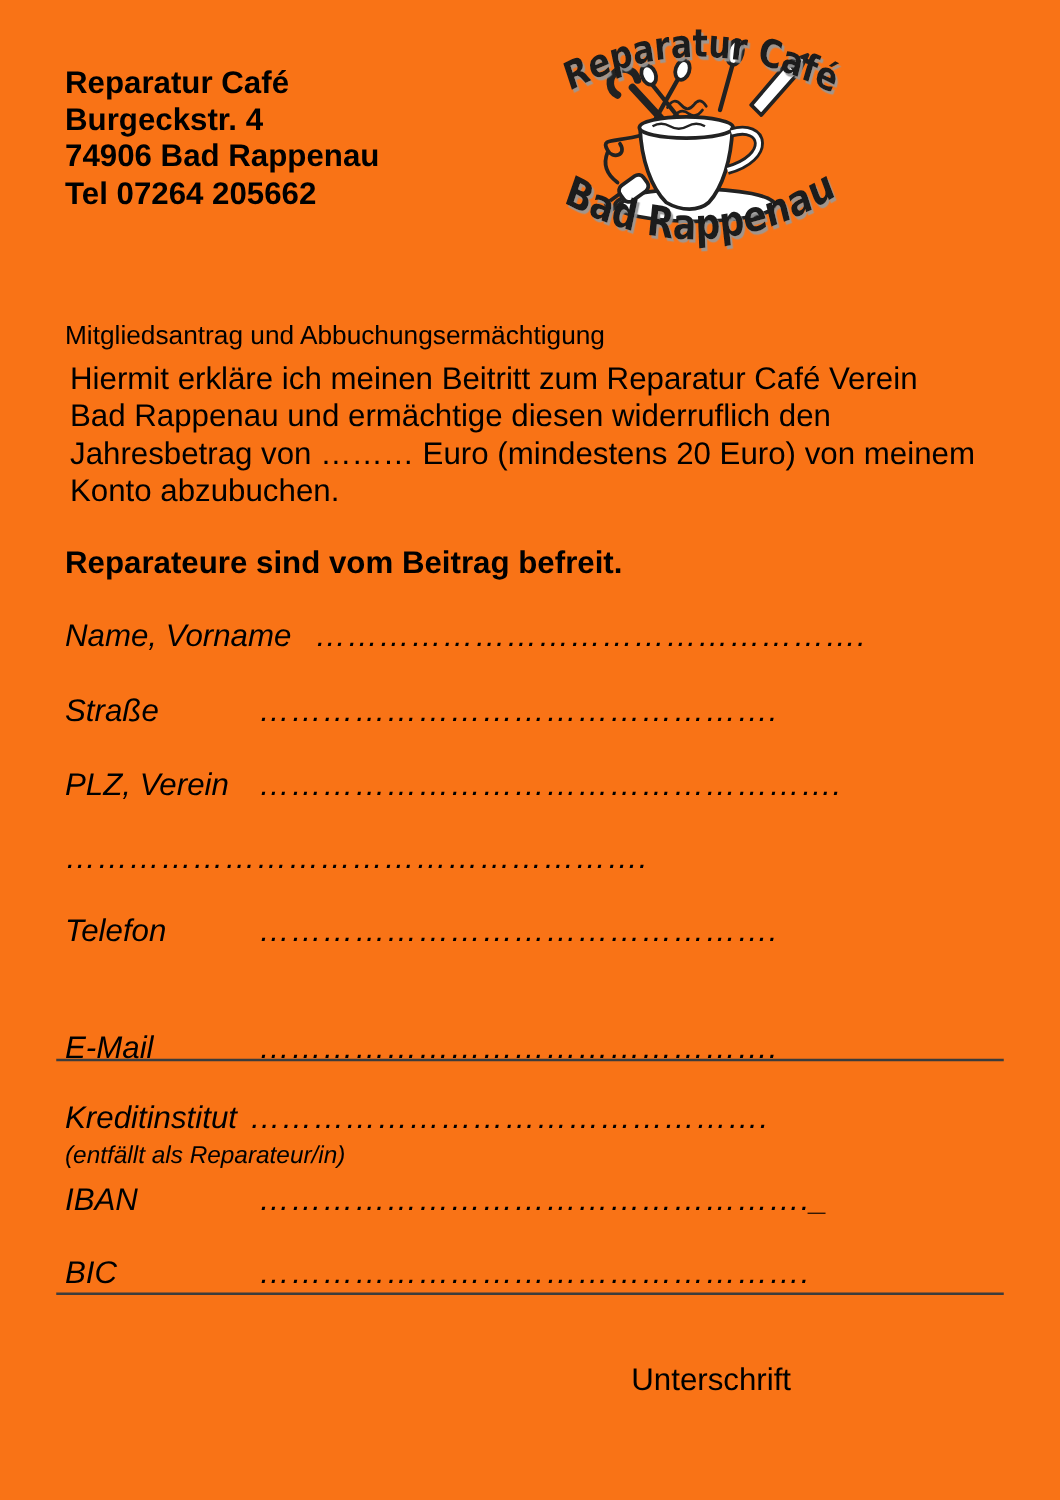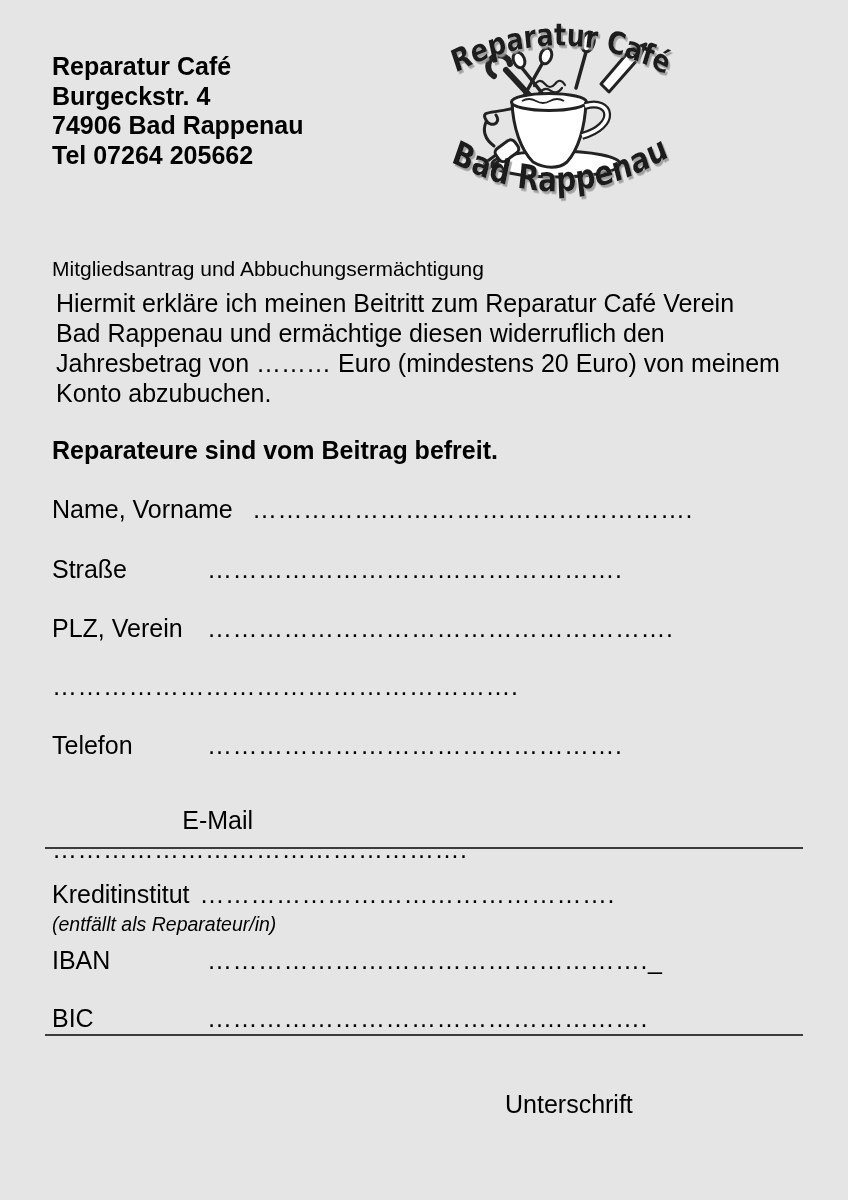--- a/index.html
+++ b/index.html
@@ -1,38 +1,38 @@
 <!DOCTYPE html>
 <html><head>
 <meta charset="utf-8">
 <style>
   html,body{margin:0;padding:0;background:#ffffff;}
   .page{
     position:relative;
     width:848px;height:1200px;
-    background:#e5e5e5;
+    background:#f97316;
     color:#000;
     font-family:"Liberation Sans",sans-serif;
     overflow:hidden;
   }
   .abs{position:absolute;}
   
   .address{left:52px;top:52px;font-size:25px;font-weight:700;line-height:29.5px;white-space:nowrap;}
   
   .logo{left:418px;top:12px;width:296px;height:202px;}
   
   .title{left:52px;top:257px;font-size:21px;font-weight:400;white-space:nowrap;}
   .para{left:56px;top:288px;font-size:25px;line-height:30px;white-space:nowrap;}
   .note{left:52px;top:436px;font-size:25px;font-weight:700;white-space:nowrap;}
   
-  .frow{left:52px;font-size:25px;display:flex;align-items:center;white-space:nowrap;}
+  .frow{left:52px;font-size:25px;display:flex;align-items:flex-end;white-space:nowrap;font-style:italic;}
   .frow .lbl{min-width:155px;}
   .frow.wide .lbl{min-width:200px;}
   .dots{letter-spacing:.5px;}
-  .r1{top:495px;} .r2{top:555px;} .r3{top:614px;} .r4{top:672px;} .r5{top:731px;} .r6{top:806px;flex-direction:column;}
+  .r1{top:495px;} .r2{top:555px;} .r3{top:614px;} .r4{top:672px;} .r5{top:731px;} .r6{top:824px;}
   
   .rule{left:45px;width:758px;border-top:2.5px solid #3c3c3c;height:0;}
   .rule1{top:847px;} .rule2{top:1034px;}
   
   .kredit{top:880px;}
   .kredit .lbl{min-width:0;margin-right:10px;}
   .kreditnote{left:52px;top:913px;font-size:19.5px;font-style:italic;white-space:nowrap;}
   .riban{top:946px;} .rbic{top:1004px;}
   
   .daterow{top:1063px;}

